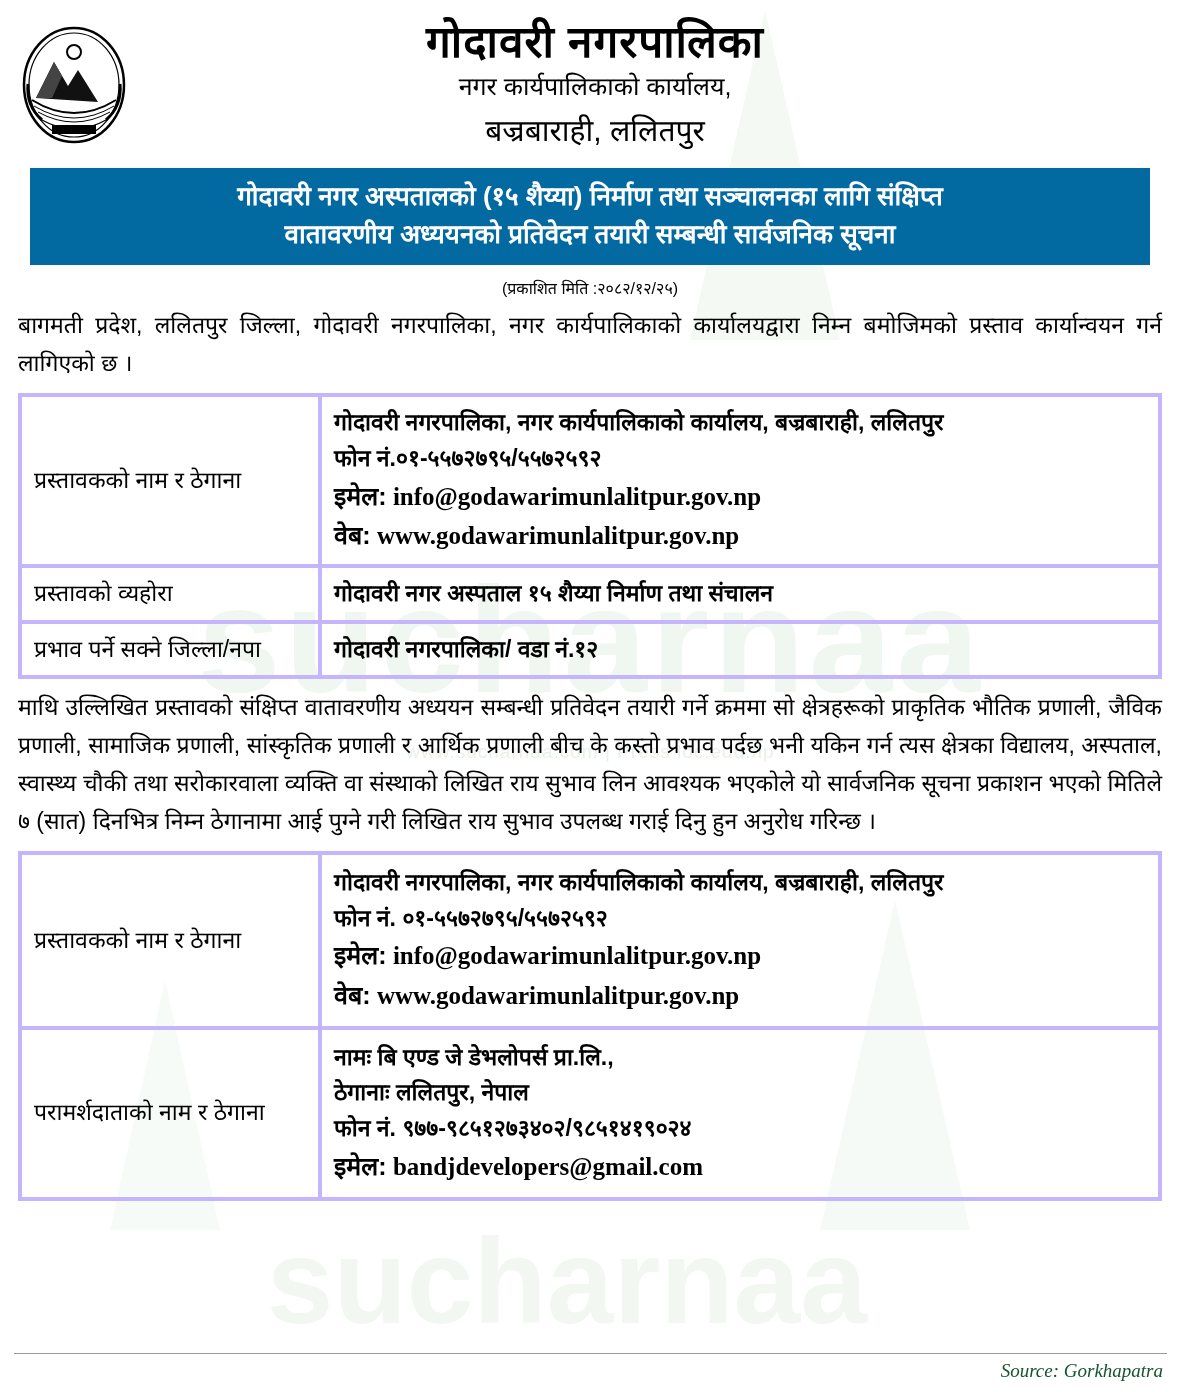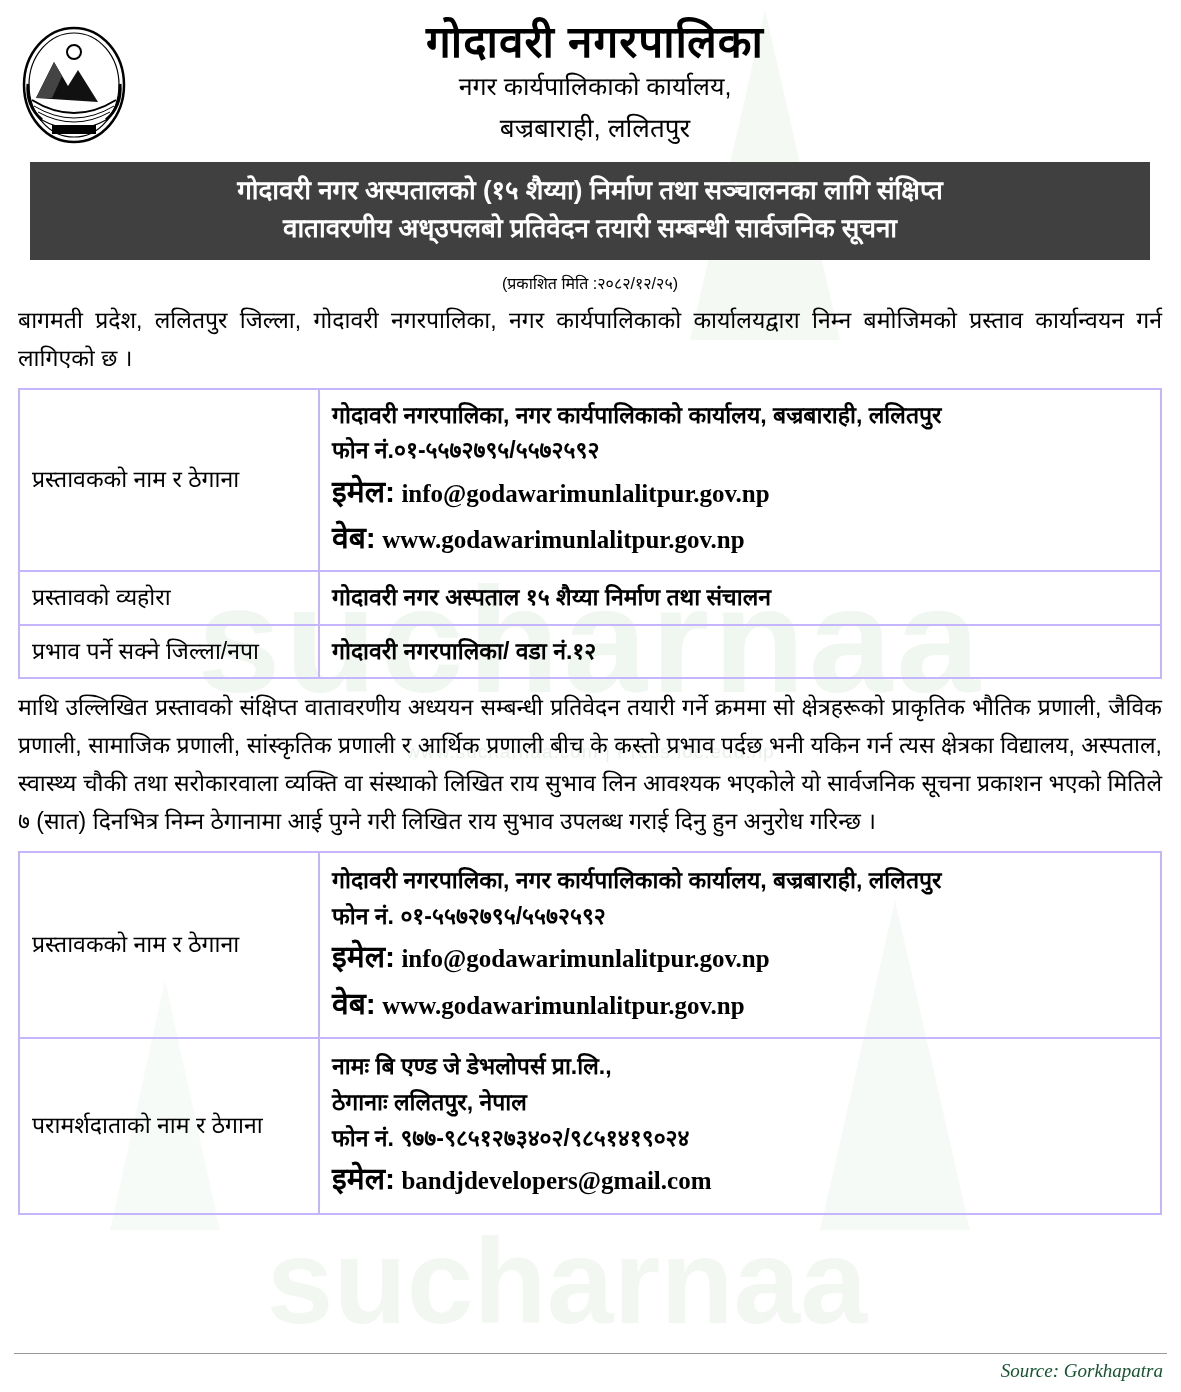--- a/index.html
+++ b/index.html
@@ -100,28 +100,28 @@
     line-height: 1.25;
     letter-spacing: 1px;
   }
   .org-sub1 {
     font-family: "Liberation Sans", sans-serif;
     font-size: 25px;
     line-height: 1.4;
   }
   .org-sub2 {
     font-family: "Liberation Sans", sans-serif;
-    font-size: 26px;
+    font-size: 30px;
     margin-top: 6px;
     line-height: 1.4;
   }
 
   
   .banner {
-    background: #404040;
+    background: #0369a1;
     color: #ffffff;
     margin: 14px 16px 0 16px;
     padding: 10px 14px 12px 14px;
     text-align: center;
     font-family: "Liberation Sans", sans-serif;
     font-weight: bold;
     font-size: 26px;
     line-height: 1.45;
   }
   .banner div { white-space: nowrap; }
@@ -145,40 +145,40 @@
   .para.just { text-align: justify; text-justify: inter-word; }
 
   
   table.info {
     width: calc(100% - 8px);
     margin: 4px 4px 10px 4px;
     border-collapse: collapse;
     border: 2px solid #000;
   }
   table.info td {
-    border: 2px solid #c4b5fd;
+    border: 4px solid #c4b5fd;
     padding: 8px 12px;
     vertical-align: middle;
     font-family: "Liberation Sans", sans-serif;
     font-size: 23px;
     line-height: 1.55;
   }
   table.info td.label {
     width: 300px;
     font-weight: normal;
     border-radius: 26px;
   }
   table.info td.value { font-weight: bold; }
   .row-line { display: block; }
   .mono-serif {
     font-family: "Liberation Serif", serif;
     font-weight: bold;
     font-size: 25px;
   }
-  .inline-label { font-family: "Liberation Sans", sans-serif; font-weight: bold; font-size: 30px; }
+  .inline-label { font-family: "Liberation Sans", sans-serif; font-weight: bold; font-size: 25px; }
 
   .subhead {
     font-family: "Liberation Sans", sans-serif;
     font-size: 24px;
     font-weight: bold;
     margin: 4px 4px 8px 4px;
   }
 
   table.contact td.label { width: 300px; vertical-align: middle; }
   table.contact td { padding: 10px 12px; }
@@ -236,21 +236,21 @@
     </div>
     <div class="header-text">
       <div class="org-title">गोदावरी नगरपालिका</div>
       <div class="org-sub1">नगर कार्यपालिकाको कार्यालय,</div>
       <div class="org-sub2">बज्रबाराही, ललितपुर</div>
     </div>
   </div>
 
   <div class="banner">
     <div>गोदावरी नगर अस्पतालको (१५ शैय्या) निर्माण तथा सञ्चालनका लागि संक्षिप्त</div>
-    <div>वातावरणीय अध्उपलबो प्रतिवेदन तयारी सम्बन्धी सार्वजनिक सूचना</div>
+    <div>वातावरणीय अध्ययनको प्रतिवेदन तयारी सम्बन्धी सार्वजनिक सूचना</div>
   </div>
 
   <div class="pubdate">(प्रकाशित मिति :२०८२/१२/२५)</div>
 
   <div class="para just">बागमती प्रदेश, ललितपुर जिल्ला, गोदावरी नगरपालिका, नगर कार्यपालिकाको कार्यालयद्वारा निम्न बमोजिमको प्रस्ताव कार्यान्वयन गर्न लागिएको छ ।</div>
 
   <table class="info">
     <tbody>
       <tr>
         <td class="label">प्रस्तावकको नाम र ठेगाना</td>

